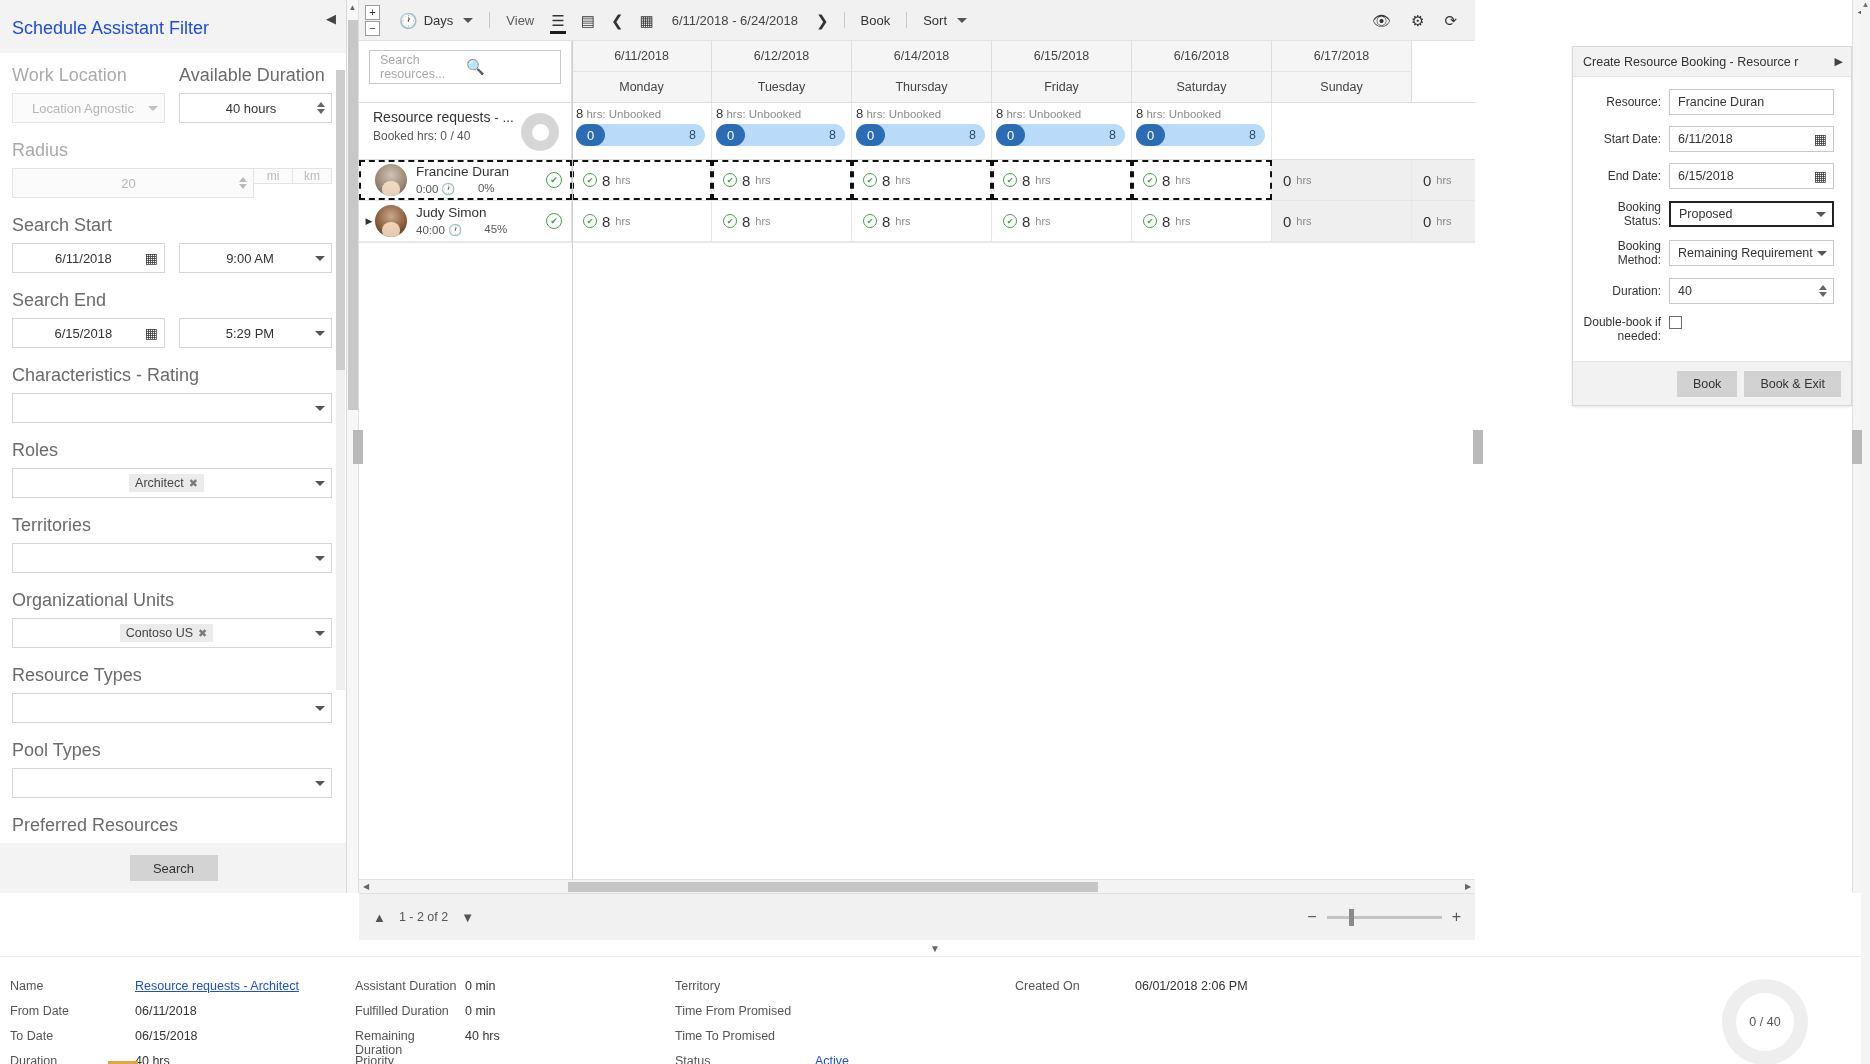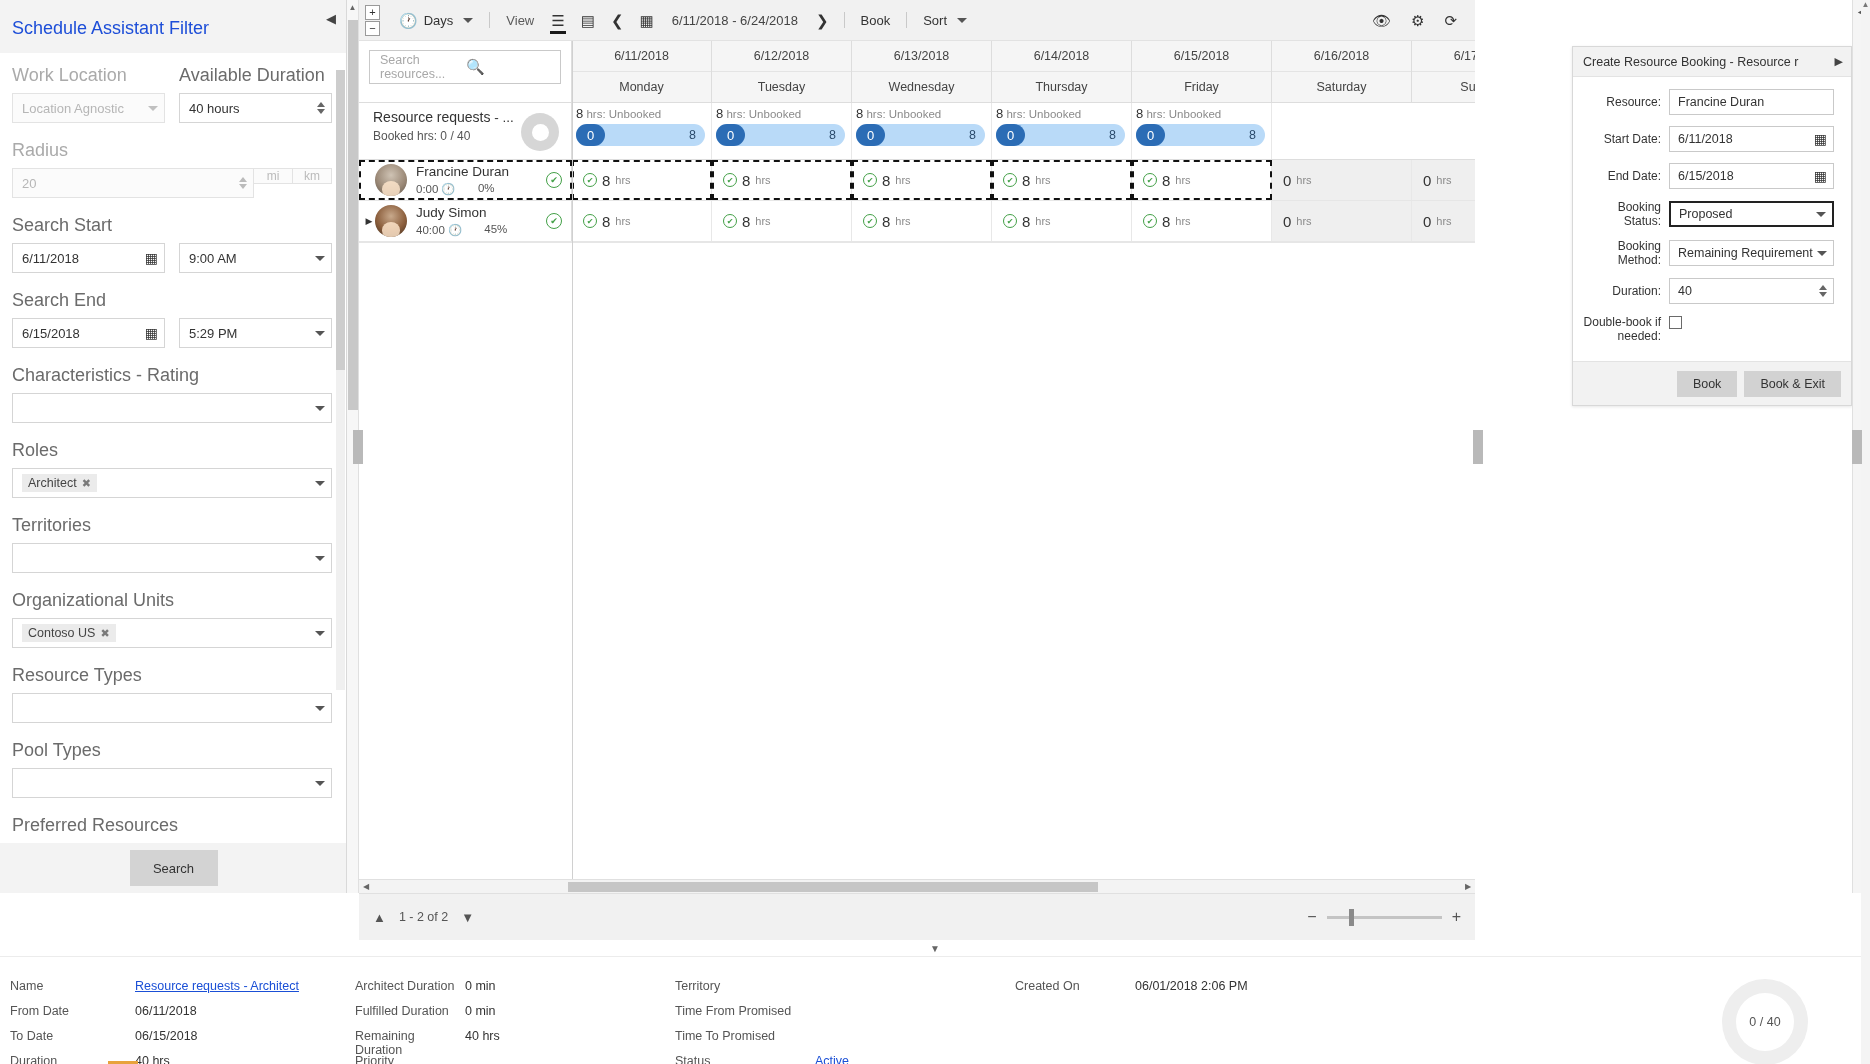--- a/index.html
+++ b/index.html
@@ -29,21 +29,21 @@
   }
   .filter-body { padding: 12px 14px 0 12px; position: relative; }
   .fgroup { margin-bottom: 17px; }
   .flabel { font-size: 18px; color: #6b6b6b; margin-bottom: 7px; display:block; }
   .flabel.dim { color: #aaa; }
   .frow { display: flex; gap: 14px; }
   .fcol { flex: 1; }
   .fld {
     height: 30px; border: 1px solid #d5d5d5; background: #fff;
     display: flex; align-items: center; padding: 0 6px 0 9px;
-    font-size: 13px; color: #333; position: relative;
+    font-size: 13px; color: #333; position: relative; text-align: center;
   }
   .fld.disabled { background: #fbfbfb; color: #b6b6b6; border-color: #e3e3e3; }
   .fld .val { flex: 1; overflow: hidden; white-space: nowrap; }
   .caret { width: 0; height: 0; border-left: 5px solid transparent; border-right: 5px solid transparent;
            border-top: 5px solid #555; margin-left: 4px; }
   .caret.dim { border-top-color: #c0c0c0; }
   .spin { display: flex; flex-direction: column; align-items: center; gap: 2px; margin-left:4px;}
   .spin i { width:0;height:0;border-left:4px solid transparent;border-right:4px solid transparent; display:block;}
   .spin i.up { border-bottom: 5px solid #666; }
   .spin i.dn { border-top: 5px solid #666; }
@@ -60,21 +60,21 @@
   .chip .x { font-size: 11px; color: #7a7a7a; cursor: pointer; }
   .filter-scrollbar {
     position: absolute; right: 1px; top: 70px; width: 9px; height: 620px; background: #f0f0f0;
   }
   .filter-scrollbar .thumb { position:absolute; top:0; left:0; width:9px; height:300px; background:#cdcdcd; }
   .search-btn-bar {
     position: absolute; left: 0; bottom: 0; width: 347px; height: 50px;
     background: #f3f3f3; display: flex; align-items: center; justify-content: center;
   }
   .search-btn {
-    background: #d3d3d3; border: none; width: 88px; height: 36px;
+    background: #d3d3d3; border: none; width: 88px; height: 26px;
     font-size: 13px; color: #333; cursor: pointer; font-family: inherit;
   }
 
   
   .mid-scroll {
     position: absolute; left: 347px; top: 0; width: 12px; height: 893px; background: #f7f7f7;
     border-right: 1px solid #e0e0e0;
   }
   .mid-scroll .up, .mid-scroll .dn { font-size: 8px; color:#666; text-align:center; }
   .mid-scroll .up { padding-top: 3px; }
@@ -503,24 +503,20 @@
         <div class="day-cols" id="day-head">
             <div class="day-col">
               <div class="d1">6/11/2018</div>
               <div class="d2">Monday</div>
             </div>
             <div class="day-col">
               <div class="d1">6/12/2018</div>
               <div class="d2">Tuesday</div>
             </div>
             <div class="day-col">
-              <div class="d1">6/13/2018</div>
-              <div class="d2">Wednesday</div>
-            </div>
-            <div class="day-col">
               <div class="d1">6/14/2018</div>
               <div class="d2">Thursday</div>
             </div>
             <div class="day-col">
               <div class="d1">6/15/2018</div>
               <div class="d2">Friday</div>
             </div>
             <div class="day-col">
               <div class="d1">6/16/2018</div>
               <div class="d2">Saturday</div>
@@ -797,21 +793,21 @@
             <span class="bk">To Date</span>
             <span class="bv">06/15/2018</span>
           </div>
           <div class="brow">
             <span class="bk">Duration</span>
             <span class="bv">40 hrs</span>
           </div>
         </div>
       <div class="bkeys grp2" id="grp2">
           <div class="brow">
-            <span class="bk">Architect Duration</span>
+            <span class="bk">Assistant Duration</span>
             <span class="bv">0 min</span>
           </div>
           <div class="brow">
             <span class="bk">Fulfilled Duration</span>
             <span class="bv">0 min</span>
           </div>
           <div class="brow">
             <span class="bk">Remaining Duration</span>
             <span class="bv">40 hrs</span>
           </div>

